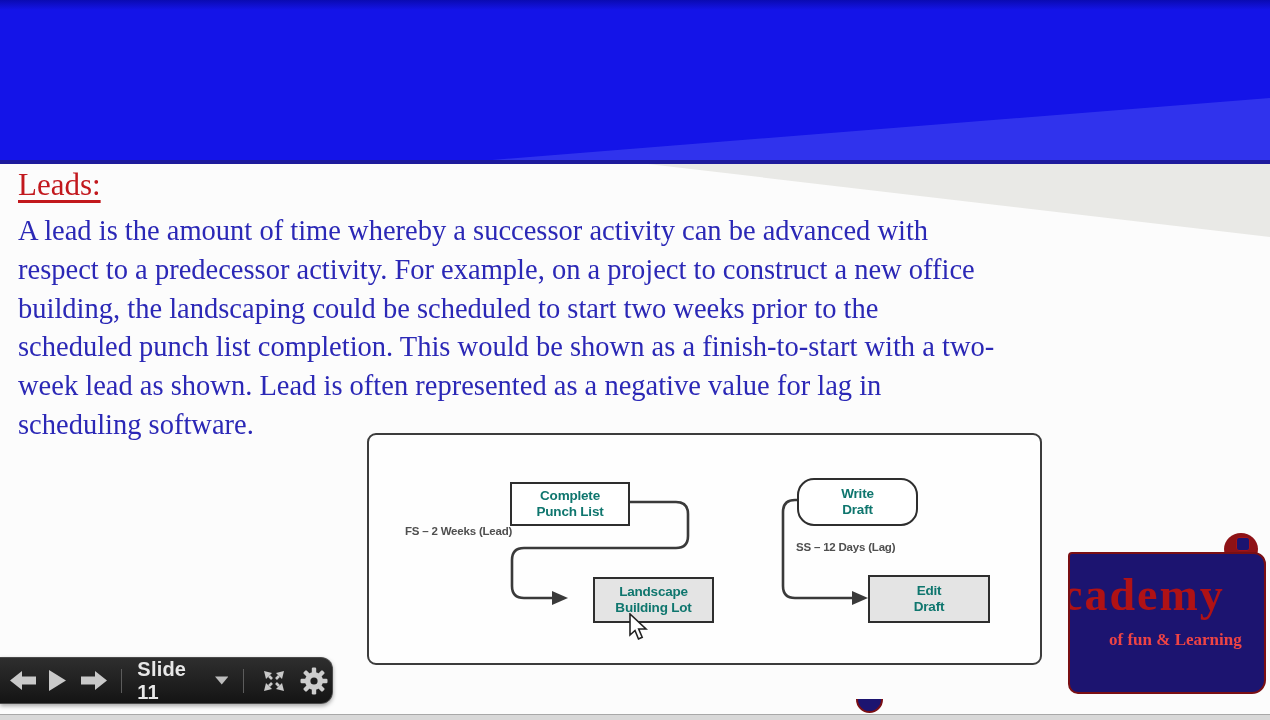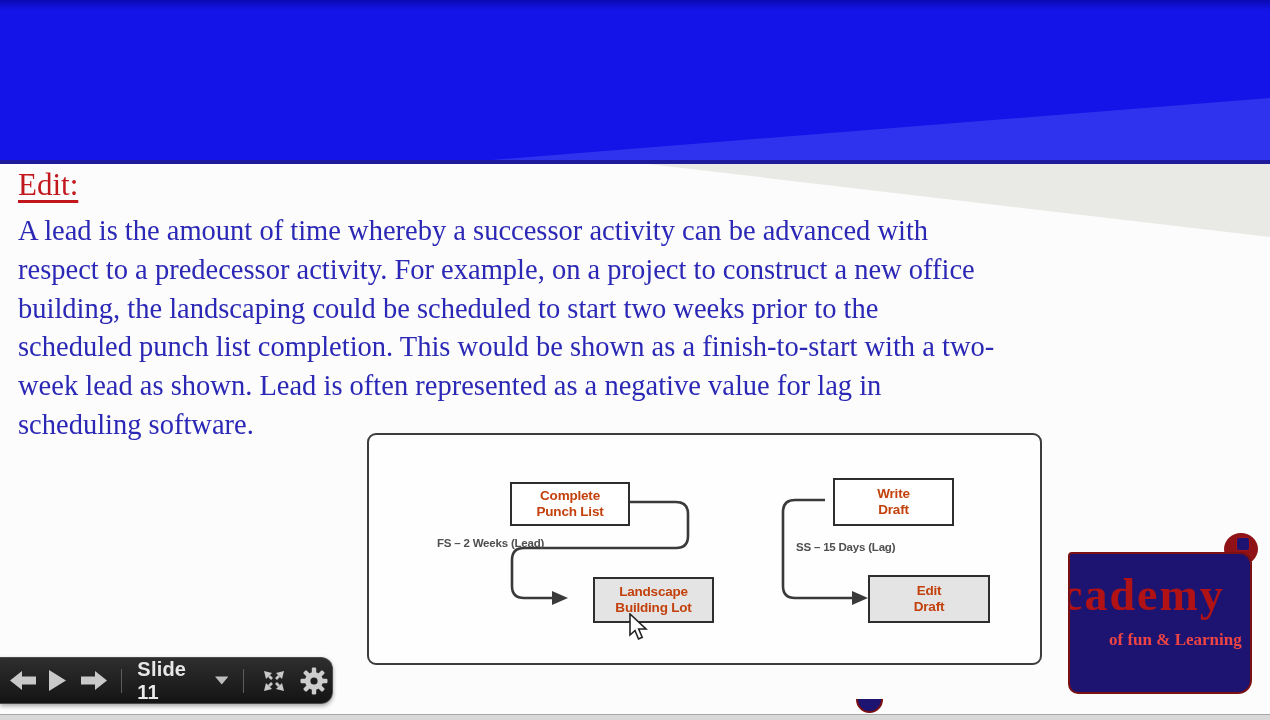--- a/index.html
+++ b/index.html
@@ -28,30 +28,30 @@
   .para{position:absolute;left:18px;top:212px;width:1250px;
         font-family:Liberation Serif, serif;font-size:28.5px;line-height:38.8px;
         color:#2b28b6;white-space:pre-line;}
 
   
   .figure{position:absolute;left:367px;top:433px;width:671px;height:228px;
           border:2px solid #3c3c3c;border-radius:9px;background:#fefefe;}
   .connectors{position:absolute;left:0;top:0;}
   .node{position:absolute;border:2px solid #2e2e2e;background:#ffffff;
         display:flex;align-items:center;justify-content:center;text-align:center;
-        font-size:13.5px;font-weight:bold;color:#c2410c;line-height:16px;
+        font-size:13.5px;font-weight:bold;color:#0f766e;line-height:16px;
         letter-spacing:-0.2px;white-space:pre-line;}
   .node.gray{background:#e4e4e4;}
   .n-cpl{left:141px;top:47px;width:116px;height:40px;}
   .n-lbl{left:199px;top:142px;width:117px;height:42px;margin-left:25px;}
-  .n-wd{left:464px;top:43px;width:117px;height:44px;}
+  .n-wd{left:428px;top:43px;width:117px;height:44px;border-radius:17px;}
   .n-ed{left:499px;top:140px;width:118px;height:44px;}
   .edge-label{position:absolute;font-size:11.5px;font-weight:600;color:#4f4f4f;
         letter-spacing:-0.2px;white-space:nowrap;}
-  .l-fs{left:36px;top:102px;margin-left:32px;}
+  .l-fs{left:36px;top:90px;}
   .l-ss{left:427px;top:106px;}
   .cursor{position:absolute;left:258px;top:178px;}
 
   .caption{position:absolute;left:367px;top:674px;width:675px;text-align:center;
            font-size:17.5px;font-weight:bold;color:#14142c;letter-spacing:-0.2px;}
 
   
   .player{position:absolute;left:0;top:657px;width:333px;height:47px;
           background:linear-gradient(180deg,#2e2e2e,#141414);
           border-radius:0 12px 12px 0;border:1px solid #4a4a4a;border-left:none;
@@ -66,21 +66,21 @@
   .slide-select{display:flex;align-items:center;gap:9px;cursor:pointer;padding:0 4px;}
   .slide-label{font-size:20px;font-weight:bold;color:#e8e8e8;letter-spacing:0.2px;}
   .pbtn.fs{width:38px;margin-left:2px;}
   .pbtn.gear{width:40px;}
 
   
   .logo-curl{position:absolute;left:1224px;top:533px;width:34px;height:32px;
              background:#8e1216;border-radius:50%;z-index:3;}
   .logo-curl-inner{position:absolute;left:12px;top:4px;width:12px;height:12px;
              background:#1c1470;border-radius:3px;border:1.5px solid #a51318;}
-  .logo{position:absolute;left:1068px;top:552px;width:184px;height:142px;z-index:4;
+  .logo{position:absolute;left:1068px;top:552px;width:198px;height:142px;z-index:4;
         background:#1c1470;border:2px solid #7a0f14;box-sizing:border-box;
         border-radius:4px 12px 14px 10px;overflow:hidden;padding-left:44px;}
   .logo-text{position:absolute;left:-8px;top:14px;width:200px;
         font-family:"Liberation Serif",serif;font-weight:bold;font-size:46px;
         color:#b01215;letter-spacing:2px;white-space:nowrap;}
   .logo-tagline{position:absolute;left:8px;top:76px;width:176px;
         font-family:"Liberation Serif",serif;font-weight:bold;font-size:17px;
         color:#ef4444;white-space:nowrap;margin-left:31px;}
   .logo-tail{position:absolute;left:856px;top:699px;width:27px;height:14px;z-index:2;
         background:#1c1470;border:2px solid #7a0f14;border-top:none;box-sizing:border-box;
@@ -94,21 +94,21 @@
 <body>
 
 <div class="slide">
 
   <div class="banner">
     <div class="banner-wedge"></div>
   </div>
   <div class="banner-rule"></div>
   <div class="gray-wedge"></div>
 
-  <div class="heading">Edit:</div>
+  <div class="heading">Leads:</div>
   <div class="para">A lead is the amount of time whereby a successor activity can be advanced with
 respect to a predecessor activity. For example, on a project to construct a new office
 building, the landscaping could be scheduled to start two weeks prior to the
 scheduled punch list completion. This would be shown as a finish-to-start with a two-
 week lead as shown. Lead is often represented as a negative value for lag in
 scheduling software.</div>
 
   <div class="figure">
     <svg class="connectors" width="671" height="228" viewBox="0 0 671 228">
       <g fill="none" stroke="#3a3a3a" stroke-width="2.6" stroke-linejoin="round">
@@ -124,21 +124,21 @@
     <div class="node n-cpl">Complete
 Punch List</div>
     <div class="node gray n-lbl">Landscape
 Building Lot</div>
     <div class="node n-wd">Write
 Draft</div>
     <div class="node gray n-ed">Edit
 Draft</div>
 
     <div class="edge-label l-fs">FS – 2 Weeks (Lead)</div>
-    <div class="edge-label l-ss">SS – 15 Days (Lag)</div>
+    <div class="edge-label l-ss">SS – 12 Days (Lag)</div>
 
     <svg class="cursor" width="24" height="30" viewBox="0 0 24 30">
       <path d="M3,1 L3,22 L8,17.5 L11.5,26 L15.2,24.3 L11.7,16 L19,16 Z" fill="#ffffff" stroke="#222222" stroke-width="1.6"></path>
     </svg>
   </div>
 
   <div class="player">
     <button class="pbtn prev">
       <svg width="27" height="21" viewBox="0 0 27 21">
         <polygon points="12,1 12,6.5 26,6.5 26,14.5 12,14.5 12,20 0,10.5" fill="#c9c9c9"></polygon>

